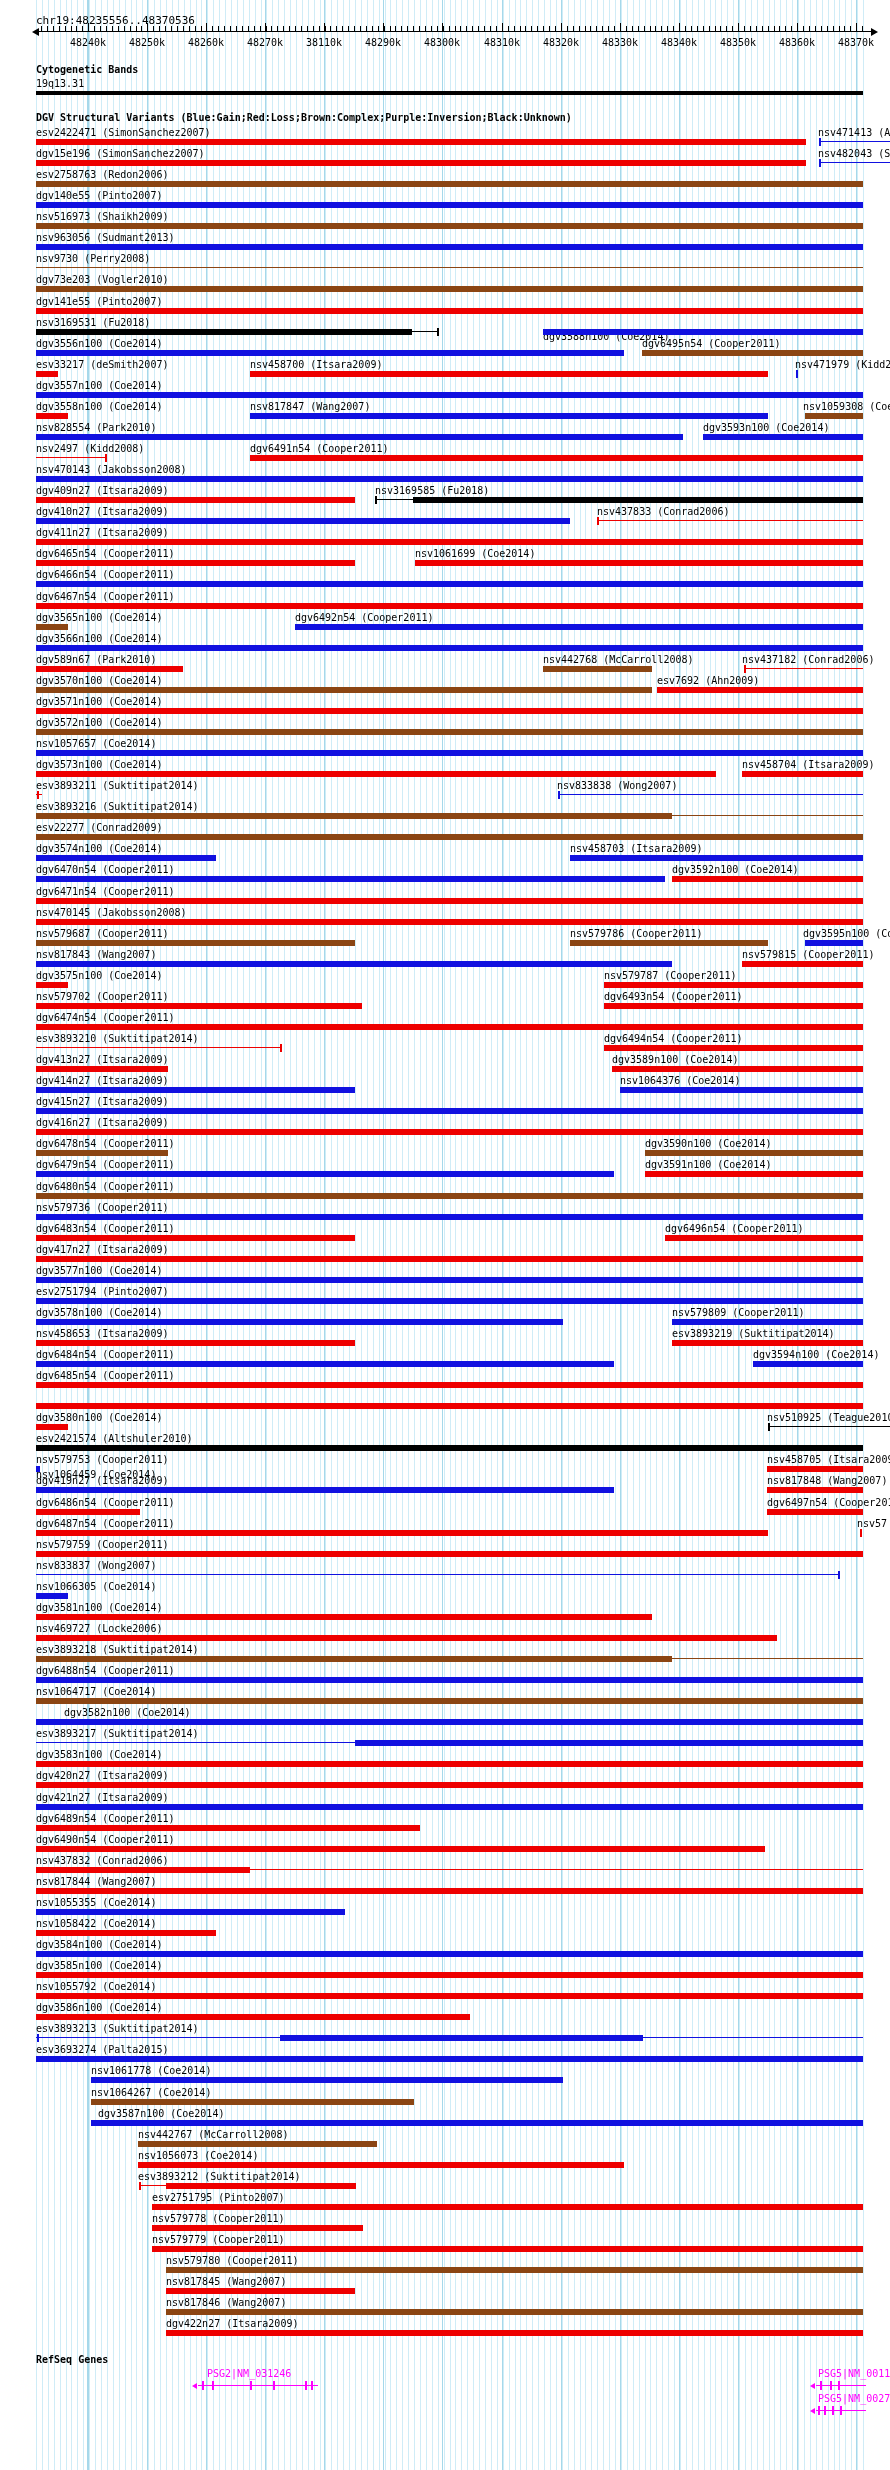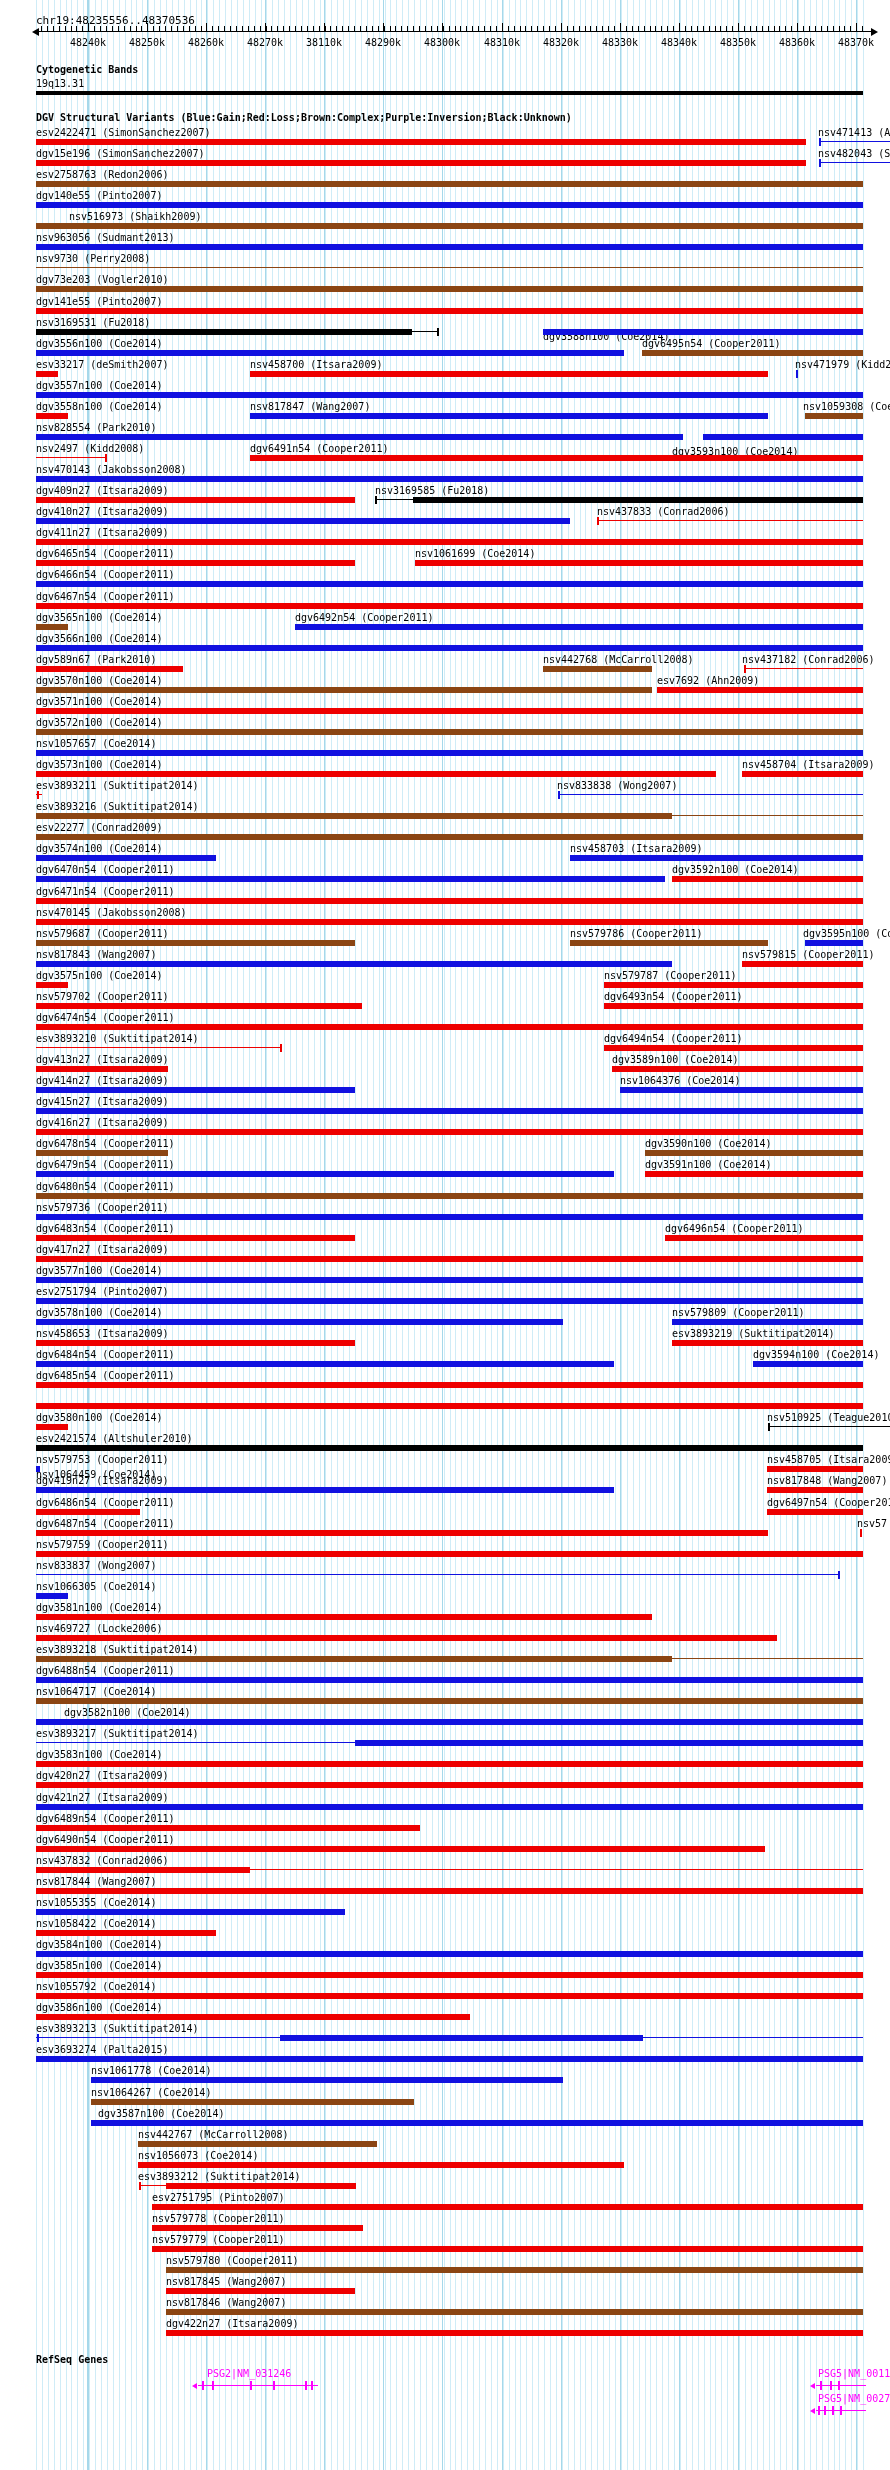--- a/index.html
+++ b/index.html
@@ -78,21 +78,21 @@
       <div class="vtick" style="left: 819px; top: 138px; background: rgb(17, 17, 224);"></div>
       <div class="vlabel" style="left: 36px; top: 149px;">dgv15e196 (SimonSanchez2007)</div>
       <div class="vbar" style="left: 36px; width: 770px; top: 160px; background: rgb(238, 0, 0);"></div>
       <div class="vlabel" style="left: 818px; top: 149px;">nsv482043 (S</div>
       <div class="vline" style="left: 819px; width: 71px; top: 162px; background: rgb(17, 17, 224);"></div>
       <div class="vtick" style="left: 819px; top: 159px; background: rgb(17, 17, 224);"></div>
       <div class="vlabel" style="left: 36px; top: 170px;">esv2758763 (Redon2006)</div>
       <div class="vbar" style="left: 36px; width: 827px; top: 181px; background: rgb(139, 69, 19);"></div>
       <div class="vlabel" style="left: 36px; top: 191px;">dgv140e55 (Pinto2007)</div>
       <div class="vbar" style="left: 36px; width: 827px; top: 202px; background: rgb(17, 17, 224);"></div>
-      <div class="vlabel" style="left: 36px; top: 212px; padding-left: 33px;">nsv516973 (Shaikh2009)</div>
+      <div class="vlabel" style="left: 36px; top: 212px;">nsv516973 (Shaikh2009)</div>
       <div class="vbar" style="left: 36px; width: 827px; top: 223px; background: rgb(139, 69, 19);"></div>
       <div class="vlabel" style="left: 36px; top: 233px;">nsv963056 (Sudmant2013)</div>
       <div class="vbar" style="left: 36px; width: 827px; top: 244px; background: rgb(17, 17, 224);"></div>
       <div class="vlabel" style="left: 36px; top: 254px;">nsv9730 (Perry2008)</div>
       <div class="vline" style="left: 36px; width: 827px; top: 267px; background: rgb(139, 69, 19);"></div>
       <div class="vlabel" style="left: 36px; top: 275px;">dgv73e203 (Vogler2010)</div>
       <div class="vbar" style="left: 36px; width: 827px; top: 286px; background: rgb(139, 69, 19);"></div>
       <div class="vlabel" style="left: 36px; top: 297px;">dgv141e55 (Pinto2007)</div>
       <div class="vbar" style="left: 36px; width: 827px; top: 308px; background: rgb(238, 0, 0);"></div>
       <div class="vlabel" style="left: 36px; top: 318px;">nsv3169531 (Fu2018)</div>
@@ -114,21 +114,21 @@
       <div class="vlabel" style="left: 36px; top: 381px;">dgv3557n100 (Coe2014)</div>
       <div class="vbar" style="left: 36px; width: 827px; top: 392px; background: rgb(17, 17, 224);"></div>
       <div class="vlabel" style="left: 36px; top: 402px;">dgv3558n100 (Coe2014)</div>
       <div class="vbar" style="left: 36px; width: 32px; top: 413px; background: rgb(238, 0, 0);"></div>
       <div class="vlabel" style="left: 250px; top: 402px;">nsv817847 (Wang2007)</div>
       <div class="vbar" style="left: 250px; width: 518px; top: 413px; background: rgb(17, 17, 224);"></div>
       <div class="vlabel" style="left: 803px; top: 402px;">nsv1059308 (Coe</div>
       <div class="vbar" style="left: 805px; width: 58px; top: 413px; background: rgb(139, 69, 19);"></div>
       <div class="vlabel" style="left: 36px; top: 423px;">nsv828554 (Park2010)</div>
       <div class="vbar" style="left: 36px; width: 647px; top: 434px; background: rgb(17, 17, 224);"></div>
-      <div class="vlabel" style="left: 672px; top: 423px; margin-top: 24px;">dgv3593n100 (Coe2014)</div>
+      <div class="vlabel" style="left: 703px; top: 423px;">dgv3593n100 (Coe2014)</div>
       <div class="vbar" style="left: 703px; width: 160px; top: 434px; background: rgb(17, 17, 224);"></div>
       <div class="vlabel" style="left: 36px; top: 444px;">nsv2497 (Kidd2008)</div>
       <div class="vline" style="left: 36px; width: 69px; top: 457px; background: rgb(238, 0, 0);"></div>
       <div class="vtick" style="left: 105px; top: 454px; background: rgb(238, 0, 0);"></div>
       <div class="vlabel" style="left: 250px; top: 444px;">dgv6491n54 (Cooper2011)</div>
       <div class="vbar" style="left: 250px; width: 613px; top: 455px; background: rgb(238, 0, 0);"></div>
       <div class="vlabel" style="left: 36px; top: 465px;">nsv470143 (Jakobsson2008)</div>
       <div class="vbar" style="left: 36px; width: 827px; top: 476px; background: rgb(17, 17, 224);"></div>
       <div class="vlabel" style="left: 36px; top: 486px;">dgv409n27 (Itsara2009)</div>
       <div class="vbar" style="left: 36px; width: 319px; top: 497px; background: rgb(238, 0, 0);"></div>

